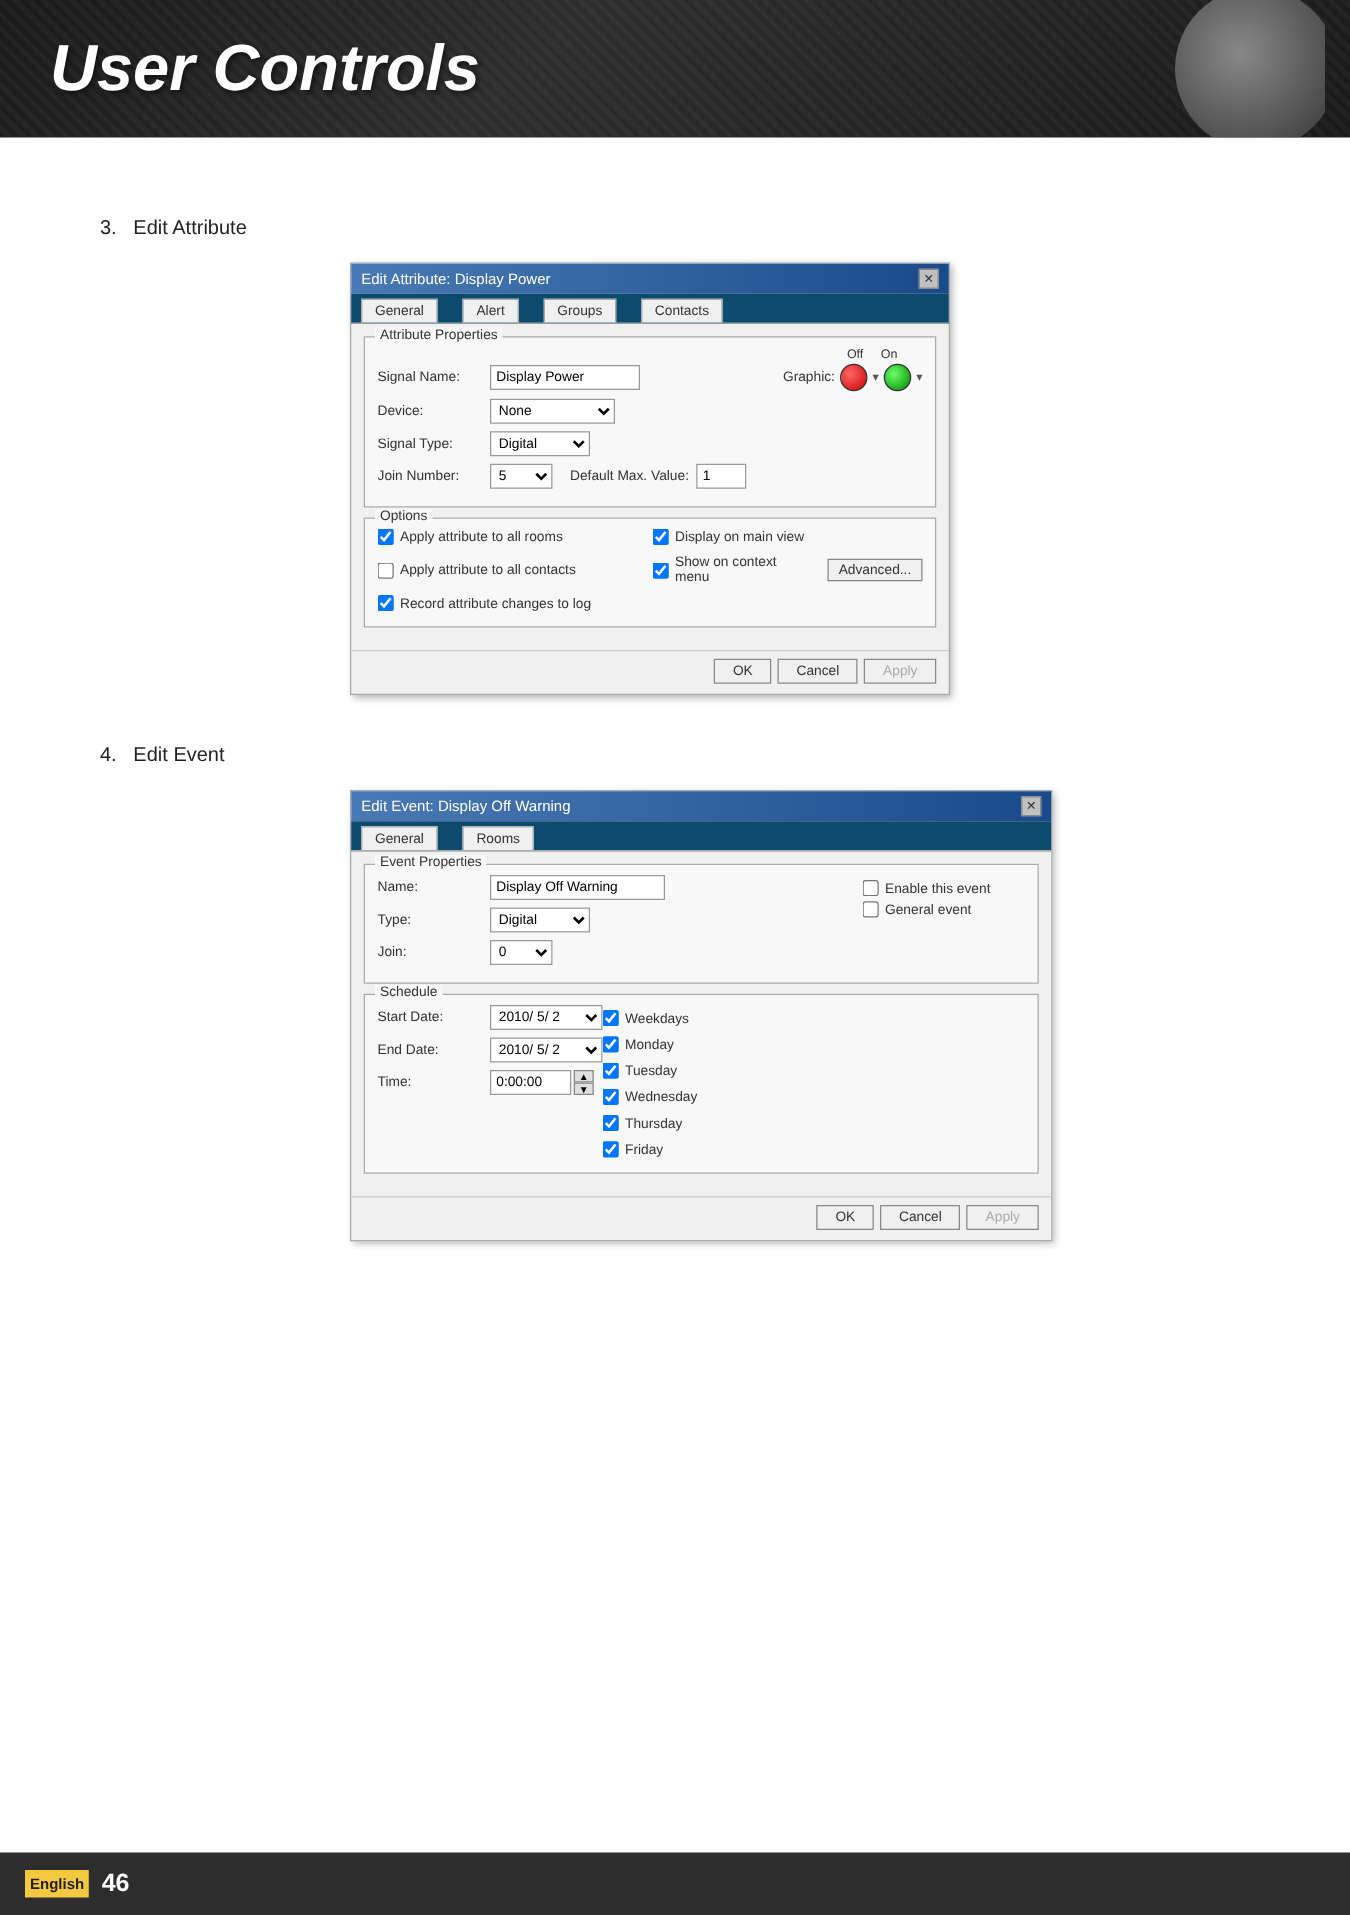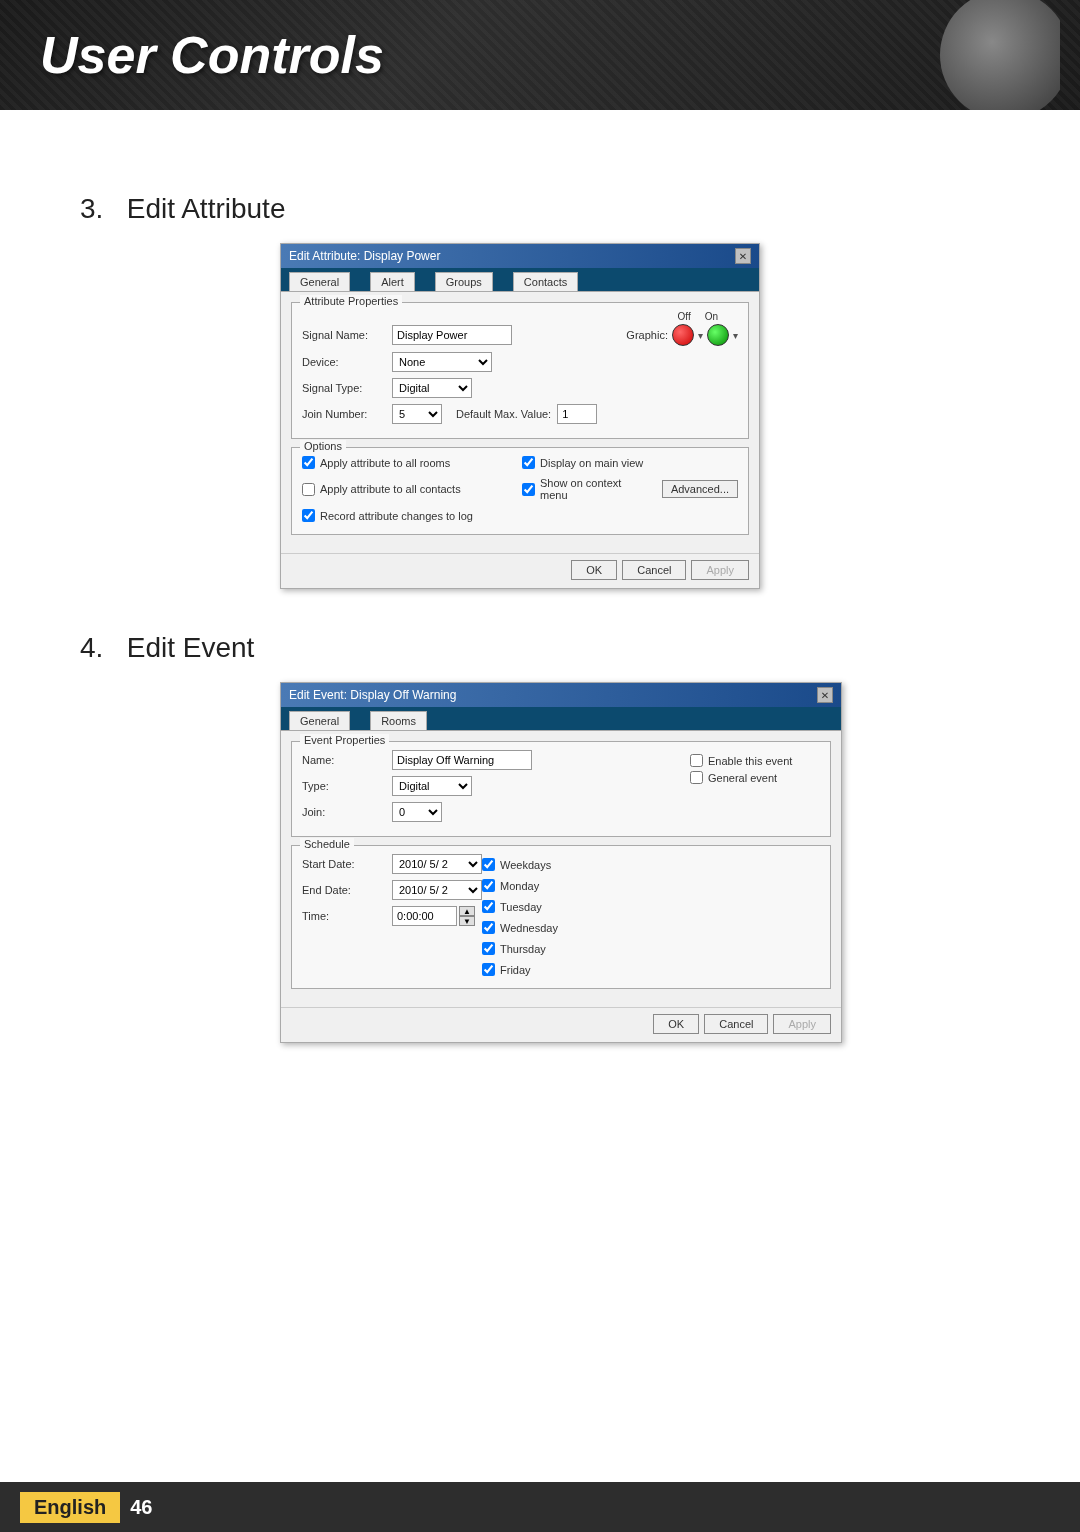--- a/index.html
+++ b/index.html
@@ -59,25 +59,25 @@
       margin-left: 10px;
     }
 
     
     .content {
       padding: 40px 60px 60px 80px;
     }
 
     
     .section-title {
-      font-size: 28px;
+      font-size: 16px;
       font-weight: normal;
       color: #222;
       margin-bottom: 18px;
-      margin-top: 43px;
+      margin-top: 24px;
     }
 
     
     .dialog {
       border: 1px solid #aaa;
       background: #f0f0f0;
       width: 480px;
       margin-left: 200px;
       margin-bottom: 40px;
       box-shadow: 2px 2px 6px rgba(0,0,0,0.3);
@@ -245,23 +245,23 @@
       right: 0;
       height: 50px;
       background: #2d2d2d;
       display: flex;
       align-items: center;
       padding: 0 20px;
     }
     .footer-lang {
       background: #f5c842;
       color: #222;
-      font-size: 20px;
+      font-size: 12px;
       font-weight: bold;
-      padding: 4px 14px;
+      padding: 4px 4px;
       margin-right: 10px;
     }
     .footer-page {
       color: #ffffff;
       font-size: 20px;
       font-weight: bold;
     }
   </style>
 </head>
 <body>

